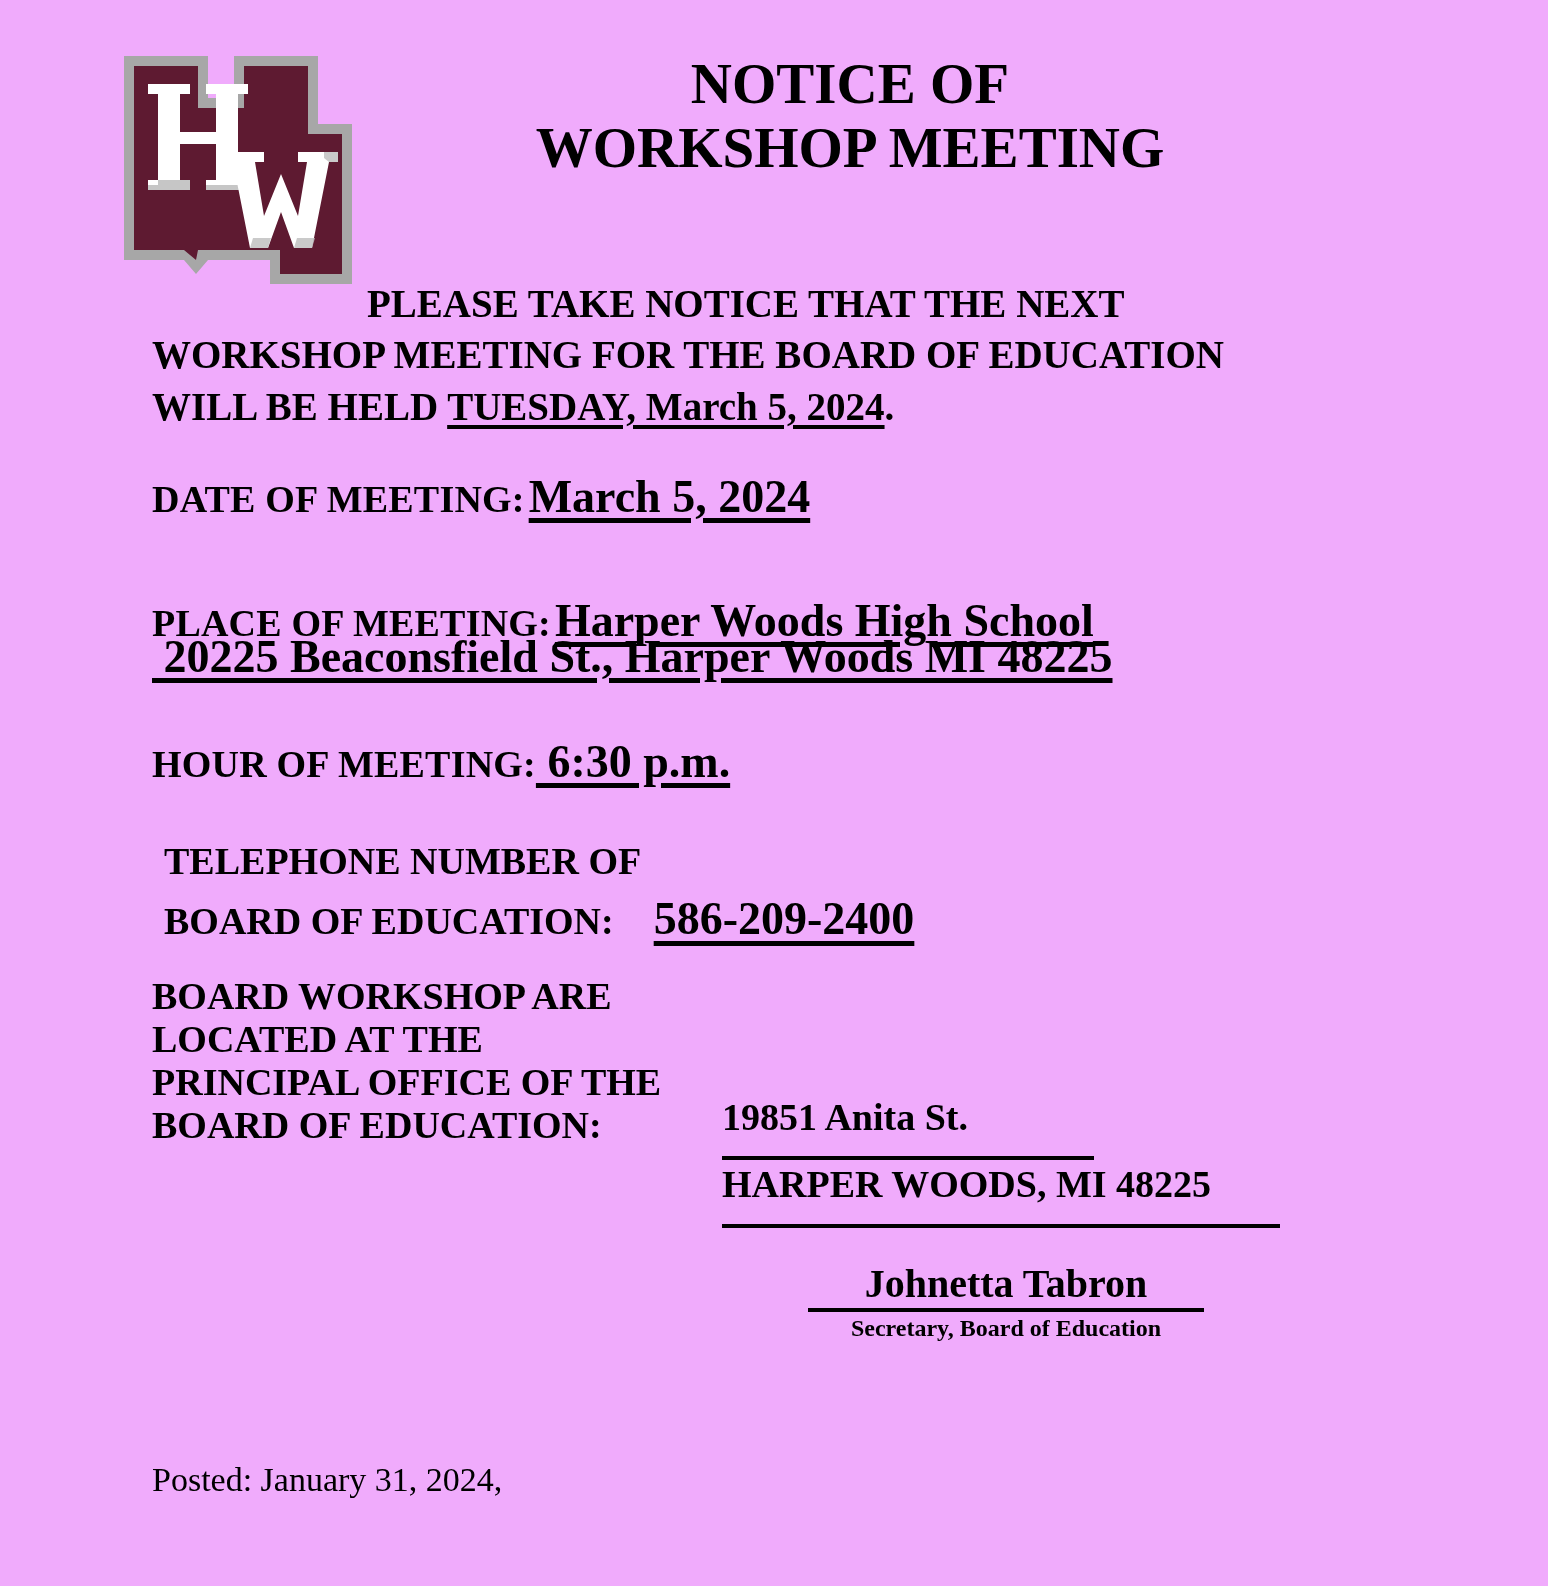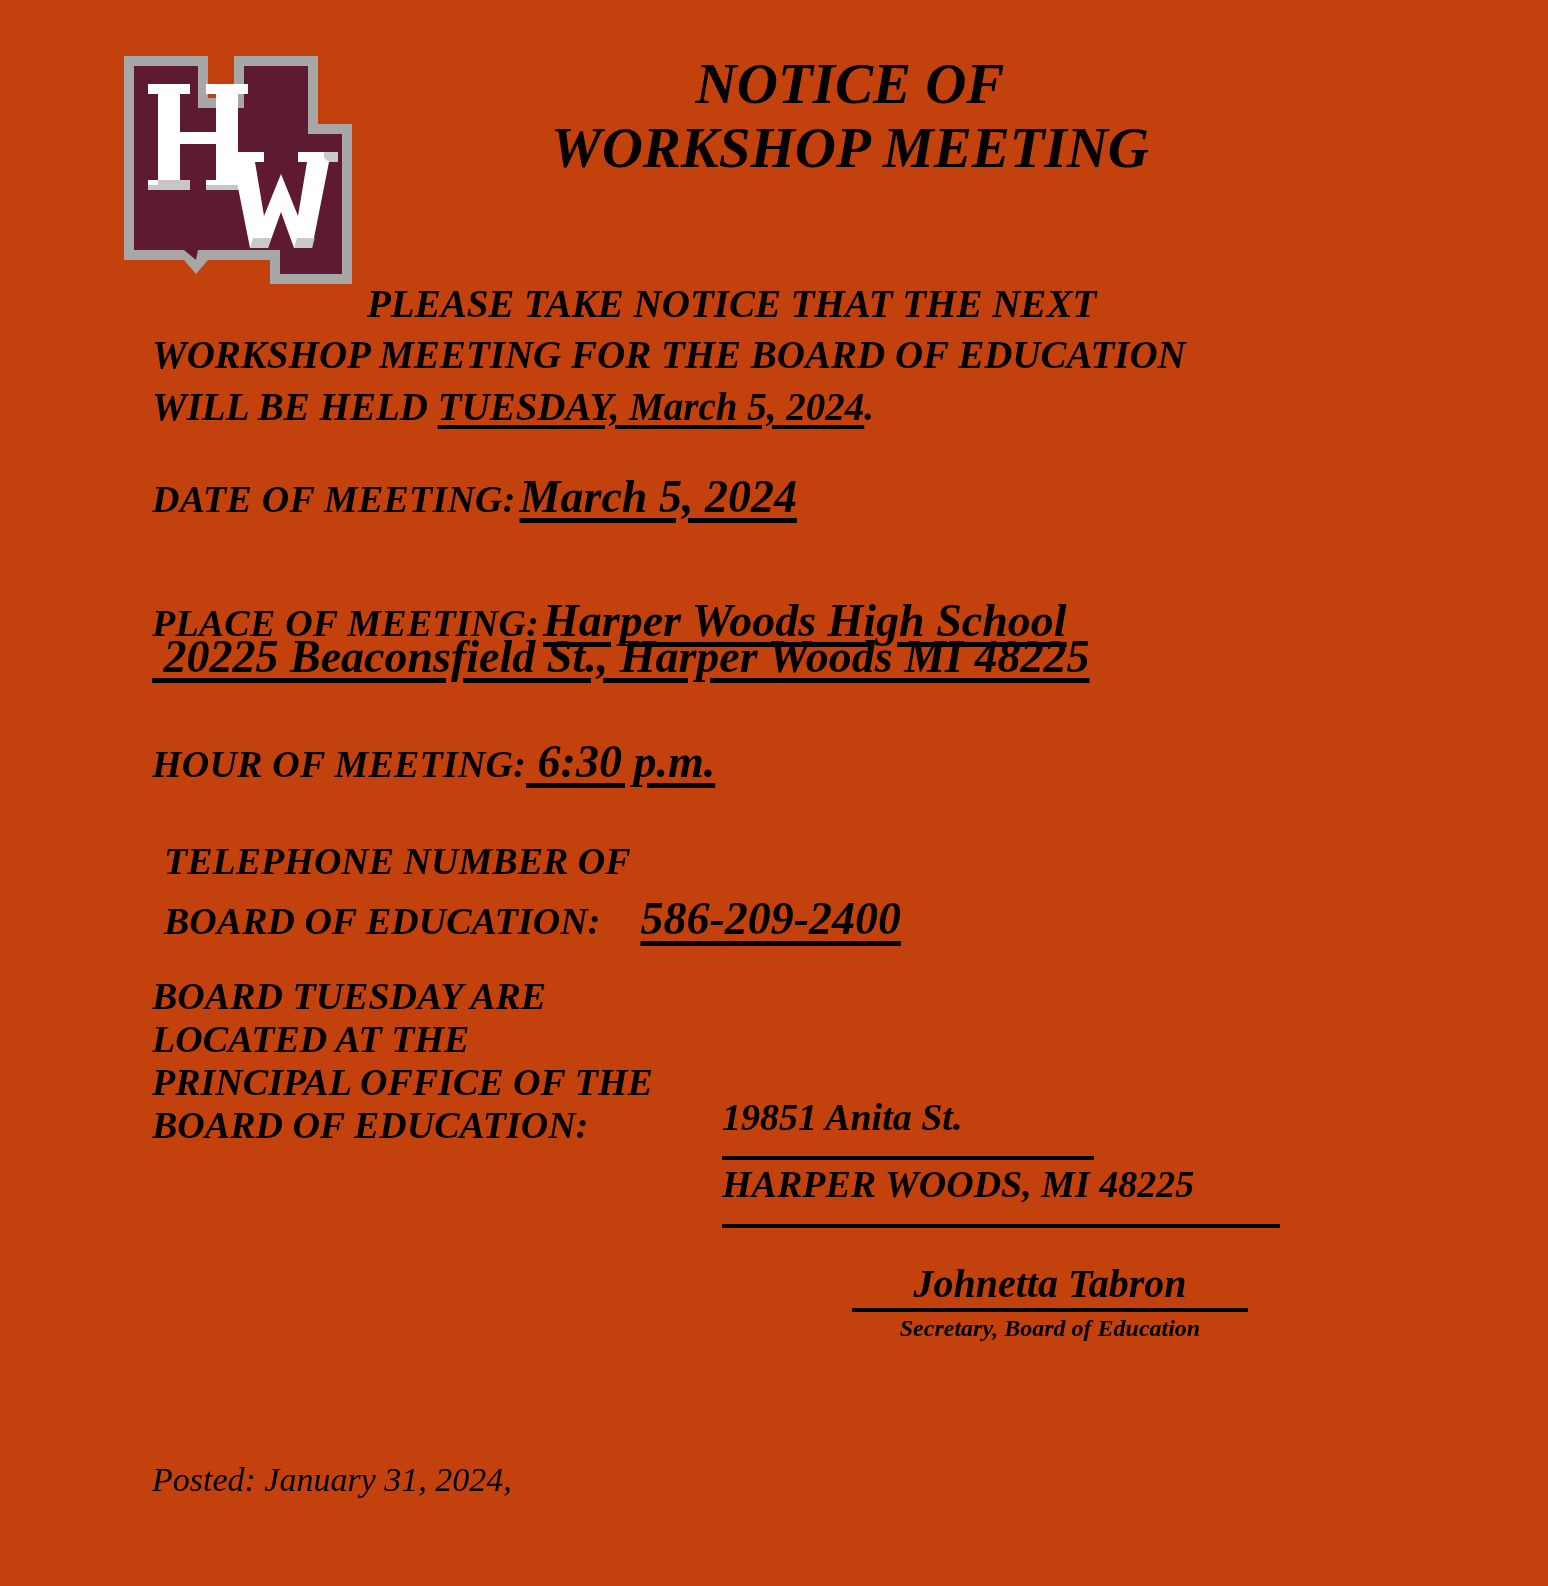--- a/index.html
+++ b/index.html
@@ -13,22 +13,21 @@
     height: 1586px;
     position: relative;
     font-family: "Liberation Serif", "DejaVu Serif", serif;
     color: #000000;
     overflow: hidden;
   }
 
   .page {
     position: absolute;
     inset: 0;
-    background: #c2410c;
-    font-style: italic;
+    background: #f0abfc;
   }
 
   
   .logo {
     position: absolute;
     left: 112px;
     top: 46px;
     width: 250px;
     height: 250px;
   }
@@ -132,21 +131,20 @@
   .address-line.l1 { width: 372px; }
   .address-line.l2 { width: 558px; }
 
   
   .sig-block {
     position: absolute;
     left: 808px;
     top: 1262px;
     text-align: center;
     width: 396px;
-    margin-left: 44px;
   }
   .sig-name {
     font-weight: bold;
     font-size: 40px;
     display: block;
     border-bottom: 4px solid #000;
     padding-bottom: 2px;
     line-height: 1.1;
   }
   .sig-role {
@@ -230,21 +228,21 @@
   </div>
 
   <div class="tel-block">
     <div class="tel-line">TELEPHONE NUMBER OF</div>
     <div class="tel-line">
       <span>BOARD OF EDUCATION:</span><span class="gap"></span><span class="tel-value">586-209-2400</span>
     </div>
   </div>
 
   <div class="minutes-block">
-    <div class="minutes-line">BOARD TUESDAY ARE</div>
+    <div class="minutes-line">BOARD WORKSHOP ARE</div>
     <div class="minutes-line">LOCATED AT THE</div>
     <div class="minutes-line">PRINCIPAL OFFICE OF THE</div>
     <div class="minutes-line">BOARD OF EDUCATION:</div>
   </div>
 
   <div class="address-block">
     <div><span class="address-line l1">19851 Anita St.</span></div>
     <div><span class="address-line l2">HARPER WOODS, MI 48225</span></div>
   </div>
 

